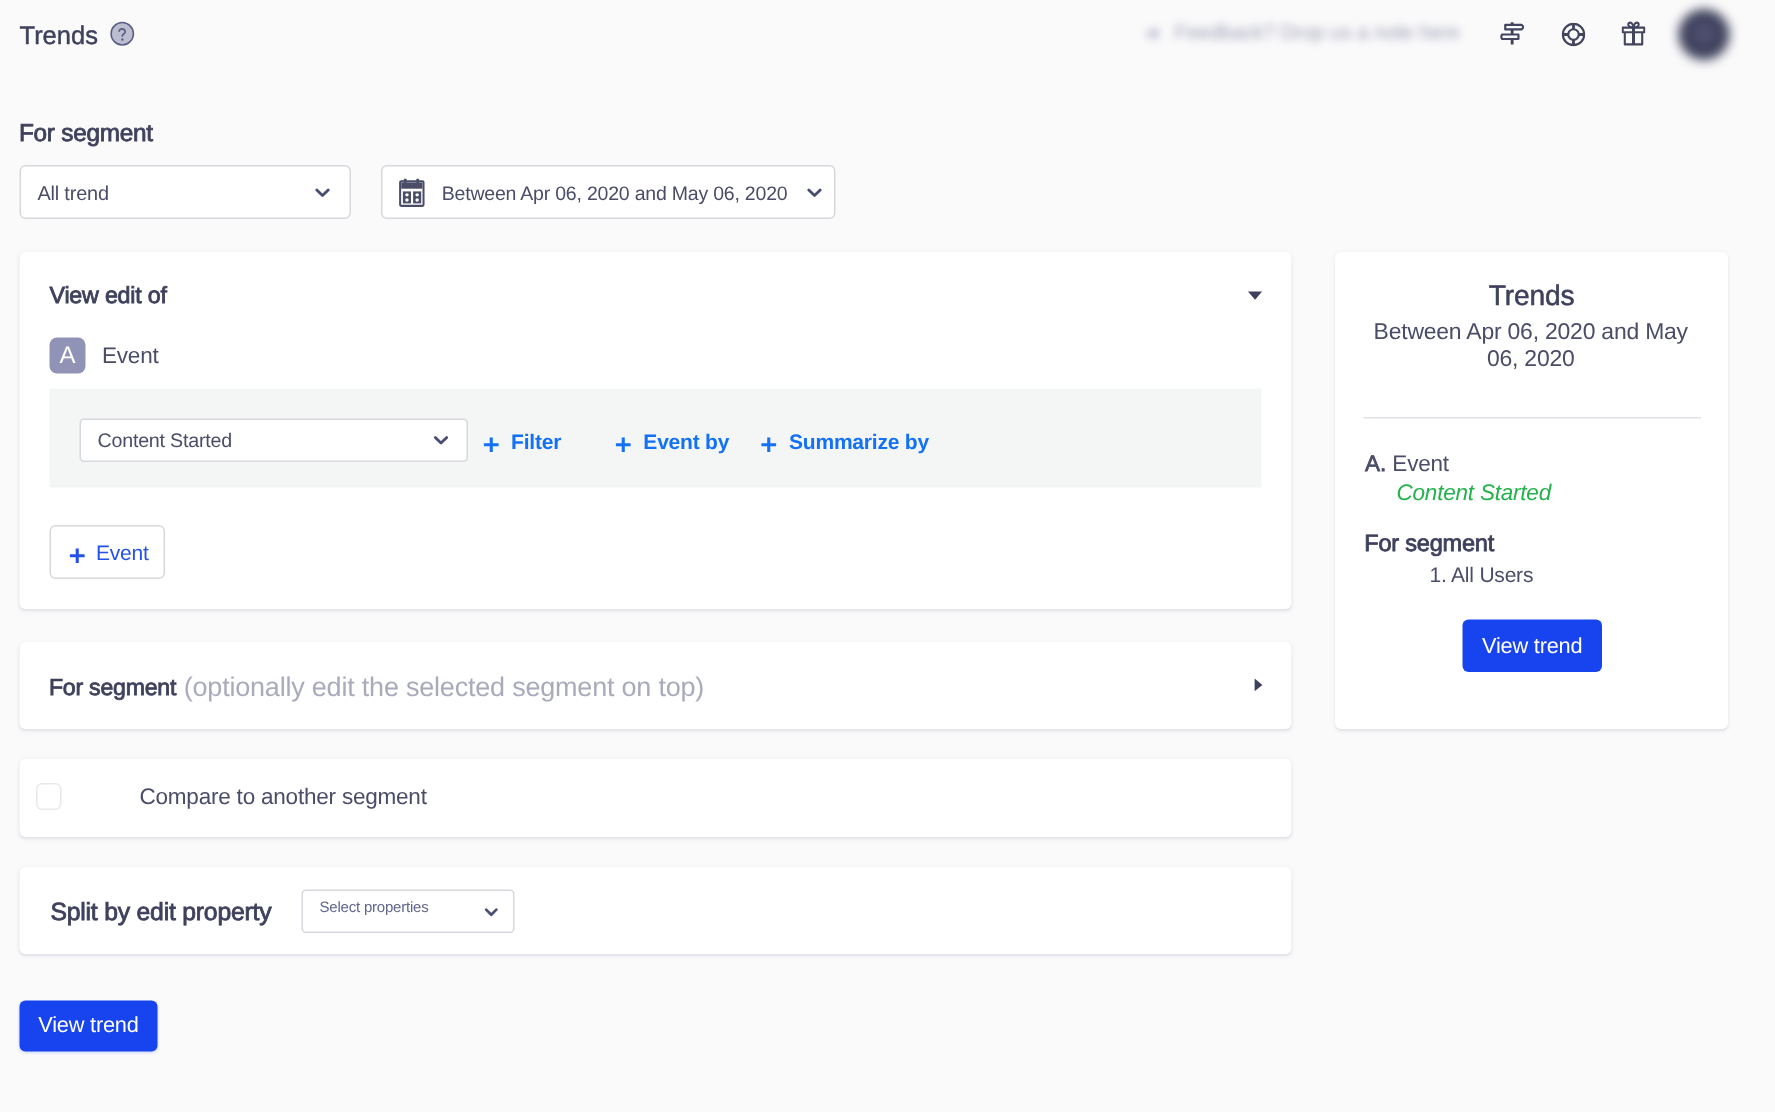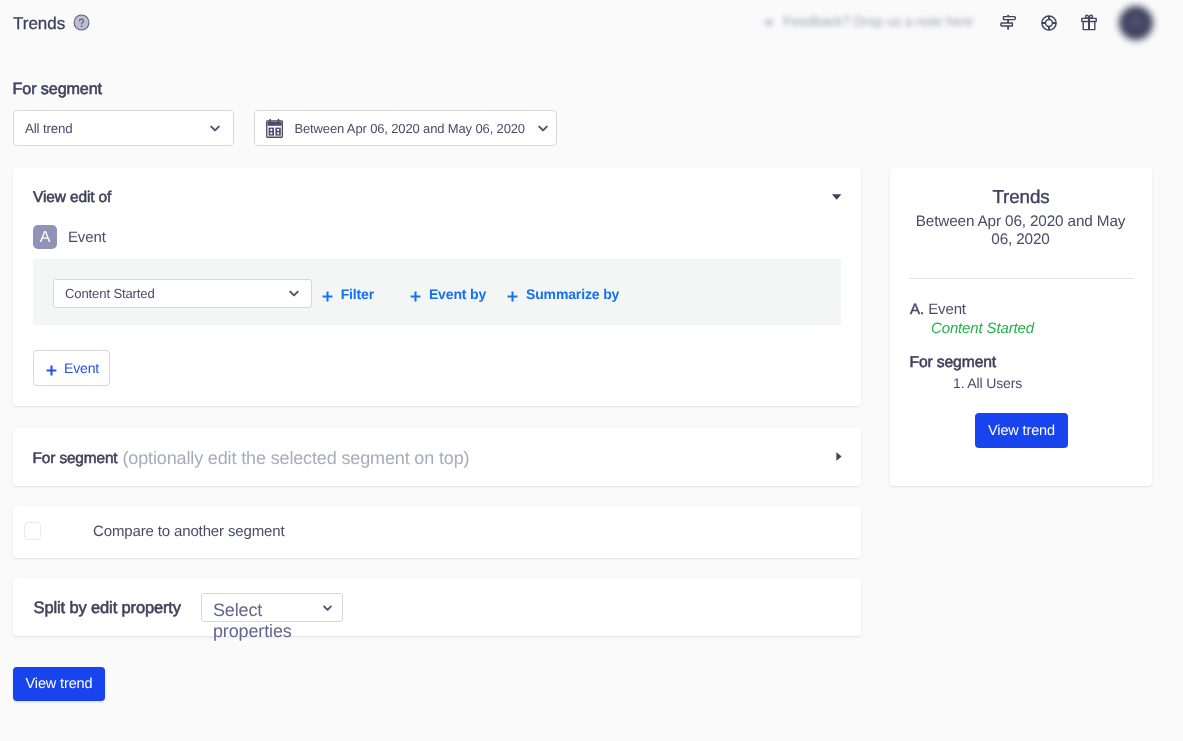--- a/index.html
+++ b/index.html
@@ -68,21 +68,21 @@
   .fs-sub{position:absolute;left:122.5px;top:448px;font-size:18px;color:#a9abbd;font-weight:400;}
   .fs-arrow{position:absolute;left:836px;top:452px;width:6px;height:9px;color:#3f415c;line-height:0;}
 
   .cmp-box{position:absolute;left:23.6px;top:522px;width:17.2px;height:17.7px;border:1px solid #e8e9ee;
      border-radius:4px;background:#fff;box-sizing:border-box;}
   .cmp-label{position:absolute;left:51px;top:523px;font-size:15px;color:#4a4c68;margin-left:42px;}
 
   .sp-title{position:absolute;left:33.6px;top:599px;font-size:16.5px;font-weight:400;color:#3f415c;-webkit-text-stroke:0.55px #3f415c;}
   .sp-select{position:absolute;left:201px;top:593px;width:142px;height:29px;background:#fff;
      border:1px solid #d7d8dd;border-radius:3px;box-sizing:border-box;}
-  .sp-select .val{position:absolute;left:11px;top:6px;font-size:18px;color:#63658a;}
+  .sp-select .val{position:absolute;left:11px;top:6px;font-size:10px;color:#63658a;}
   .sp-select .chev{position:absolute;left:121.2px;top:10.7px;width:9px;height:7px;color:#4a4d73;line-height:0;}
 
   .viewtrend-btn{position:absolute;left:13px;top:667px;width:92px;height:34px;background:#1744ee;
      border-radius:4px;color:#fff;font-size:14.5px;display:flex;align-items:center;
      justify-content:center;box-shadow:0 1px 2px rgba(23,68,238,.18);}
 
   
   .sm-title{position:absolute;left:890px;top:186px;width:262px;text-align:center;
      font-size:18.8px;font-weight:400;color:#3f415c;letter-spacing:-0.1px;
      -webkit-text-stroke:0.36px #3f415c;}

